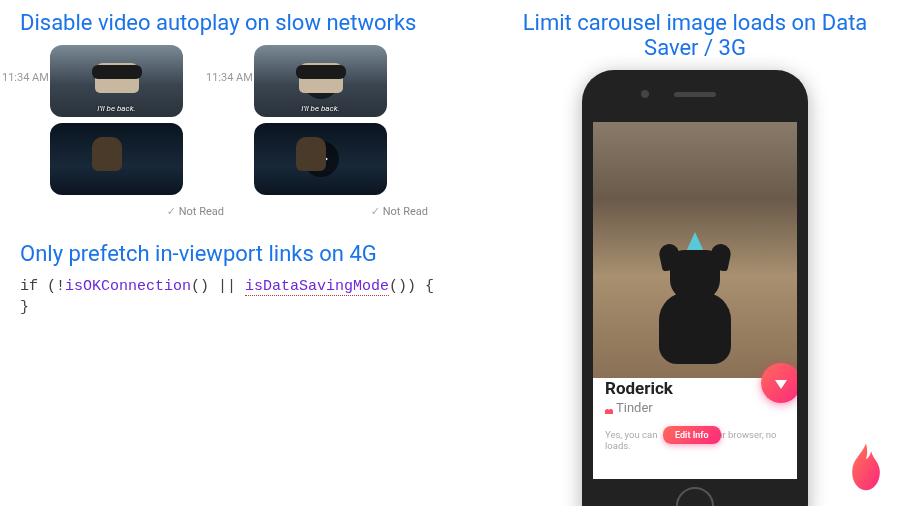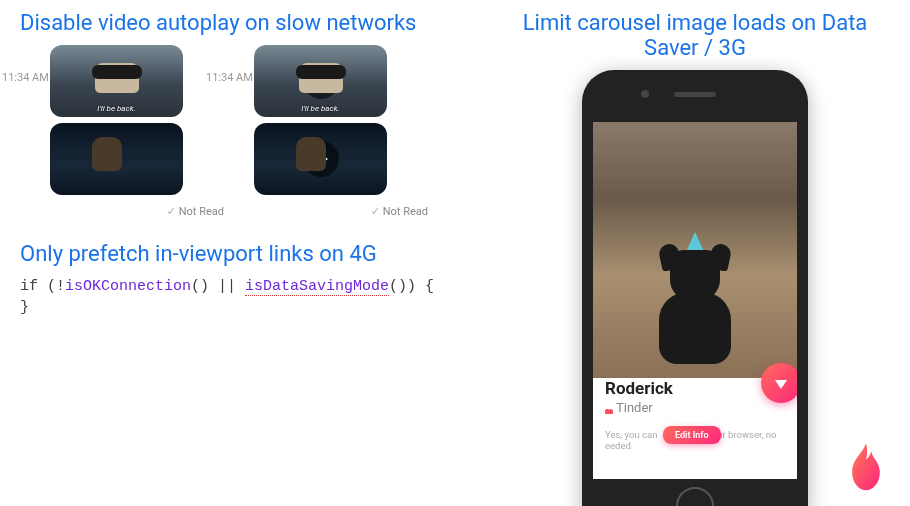--- a/index.html
+++ b/index.html
@@ -102,21 +102,21 @@
               <div class="ear e2"></div>
             <div class="hat"></div>
             <div class="bnd"></div>
           </div>
         </div>
         <div class="card">
           <div class="fab"></div>
           <div class="name">Roderick</div>
           <div class="brand">Tinder</div>
           <div class="msg">
-            <span>Yes, you can</span>&nbsp;&nbsp;&nbsp;&nbsp;&nbsp;&nbsp;&nbsp;&nbsp;&nbsp;&nbsp;&nbsp;&nbsp;&nbsp;&nbsp;&nbsp;&nbsp;&nbsp;<span>in your browser, no</span><br><span>eeded.</span>
+            <span>Yes, you can</span>&nbsp;&nbsp;&nbsp;&nbsp;&nbsp;&nbsp;&nbsp;&nbsp;&nbsp;&nbsp;&nbsp;&nbsp;&nbsp;&nbsp;&nbsp;&nbsp;&nbsp;<span>in your browser, no</span><br><span>loads.</span>
             <div class="pill">Edit Info</div>
           </div>
         </div>
       </div>
       <div class="home"></div>
     </div>
   </div>
 </div>
 
 <div class="flame">

